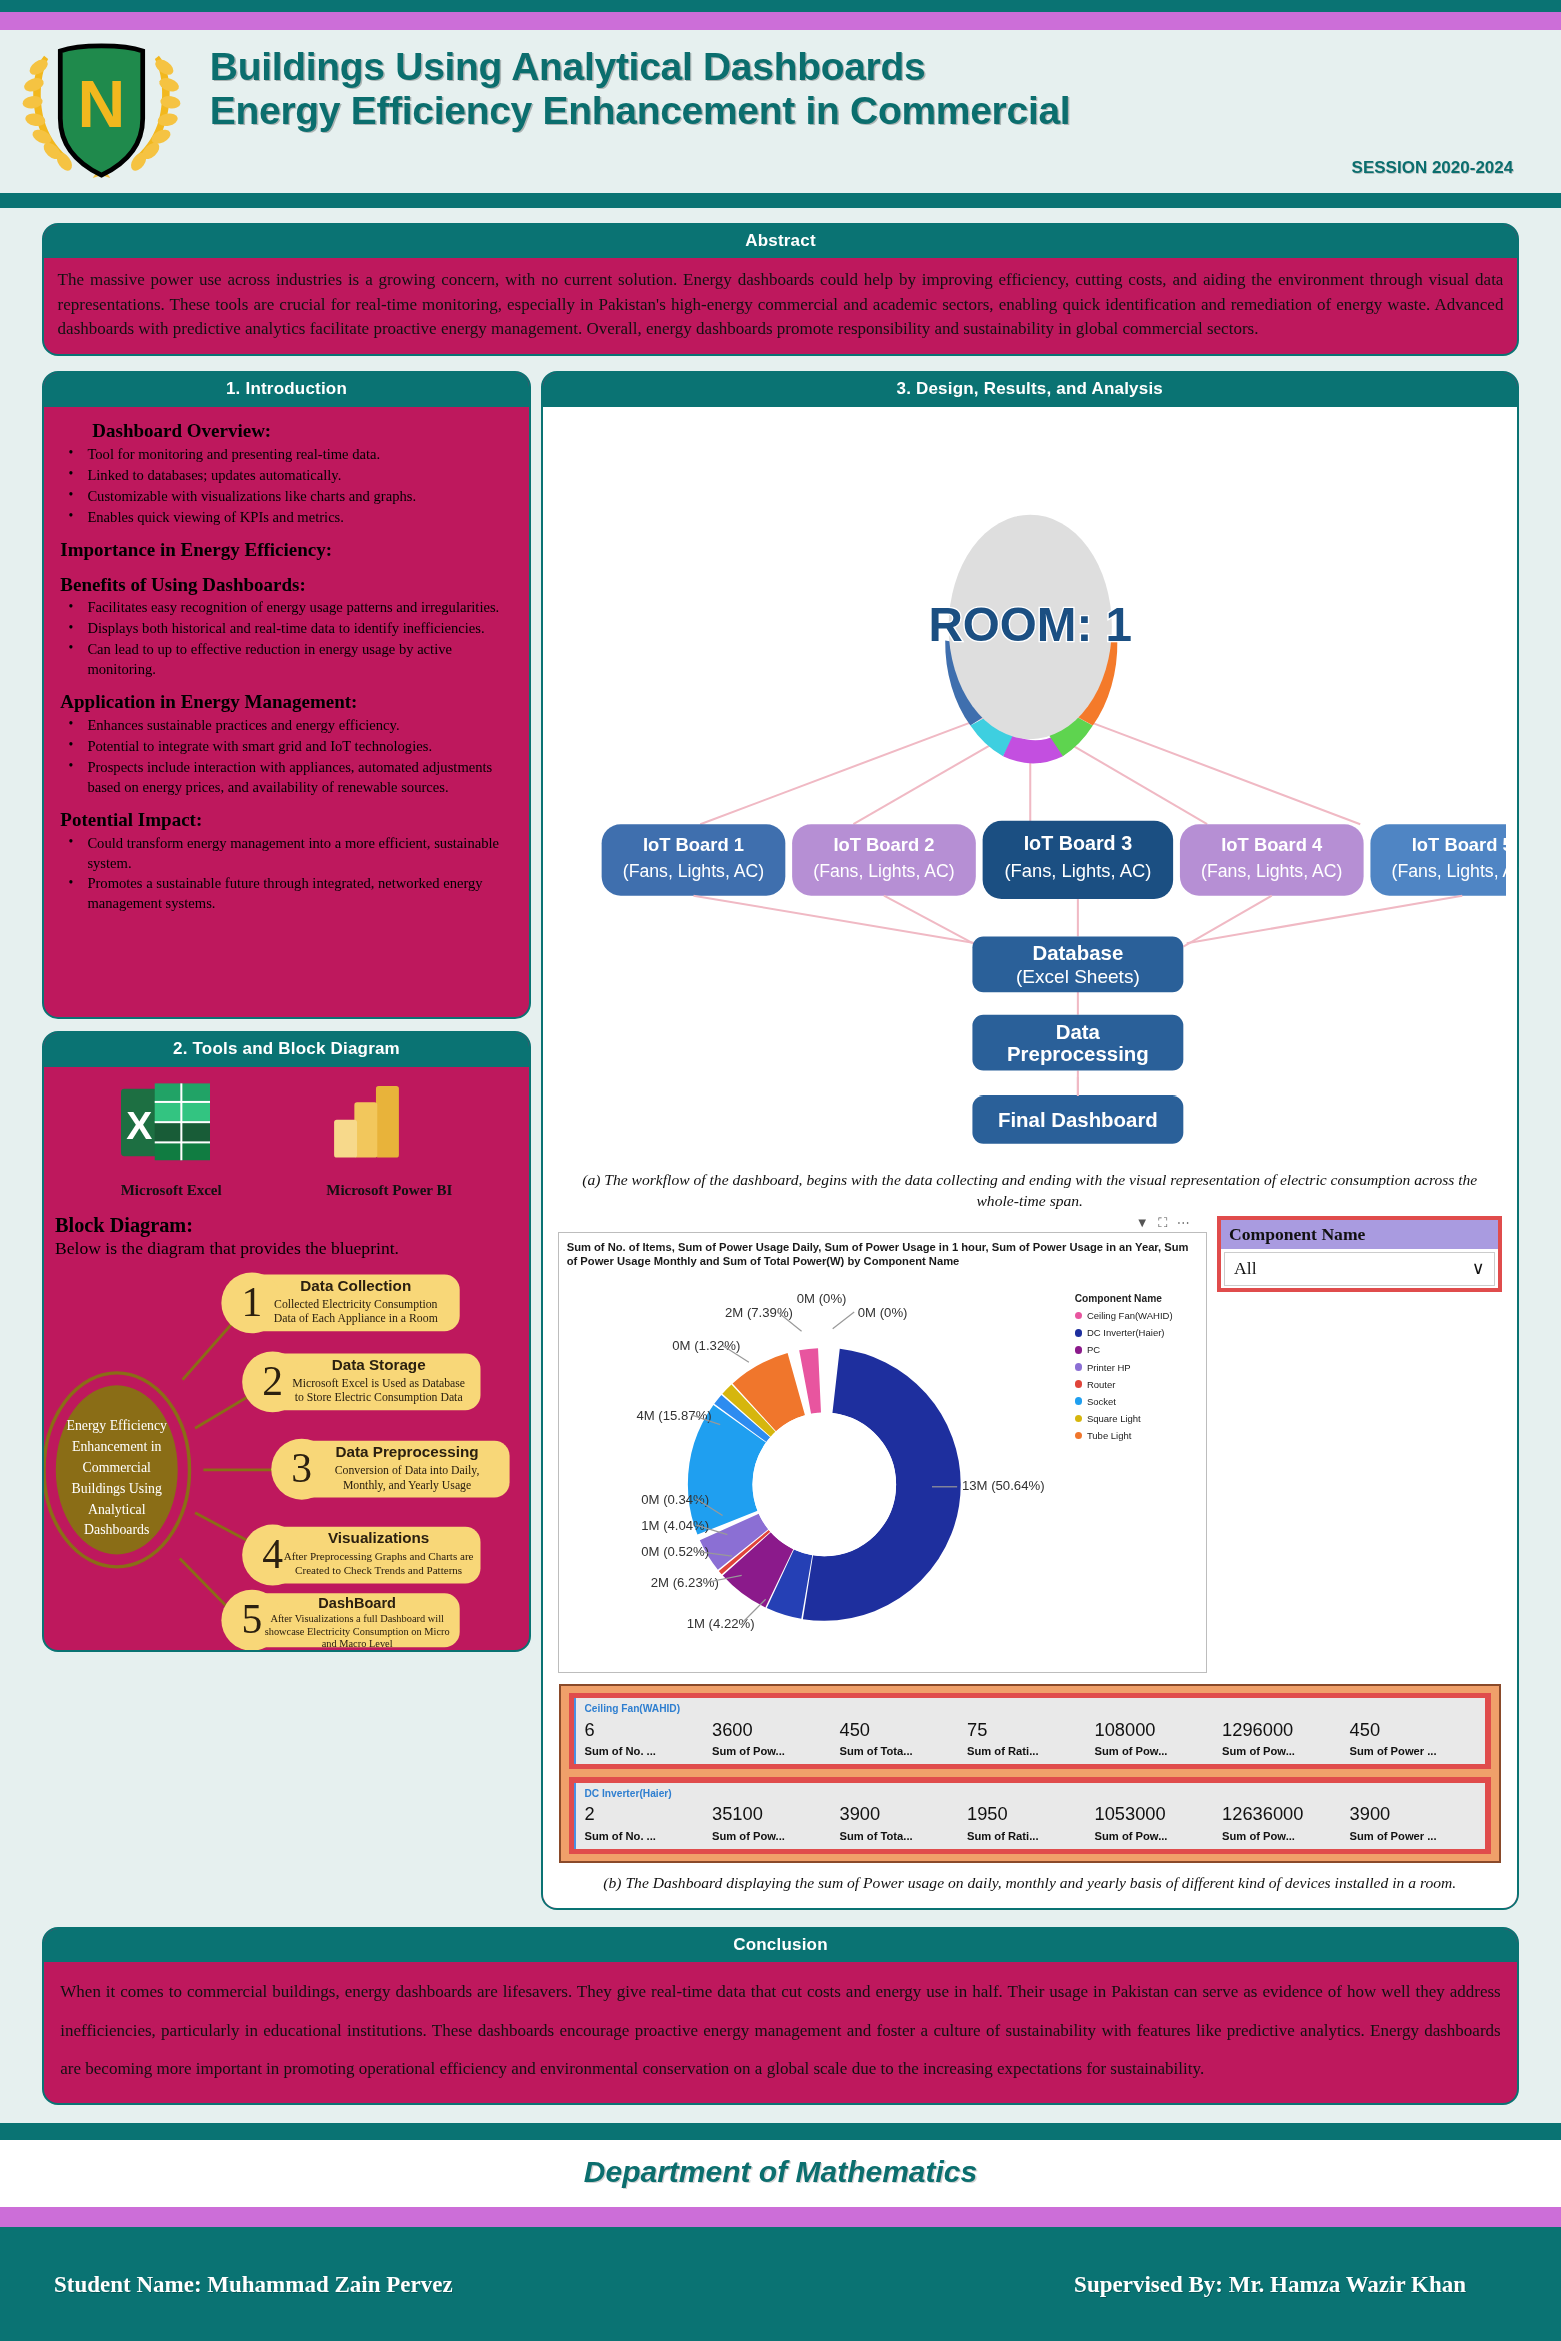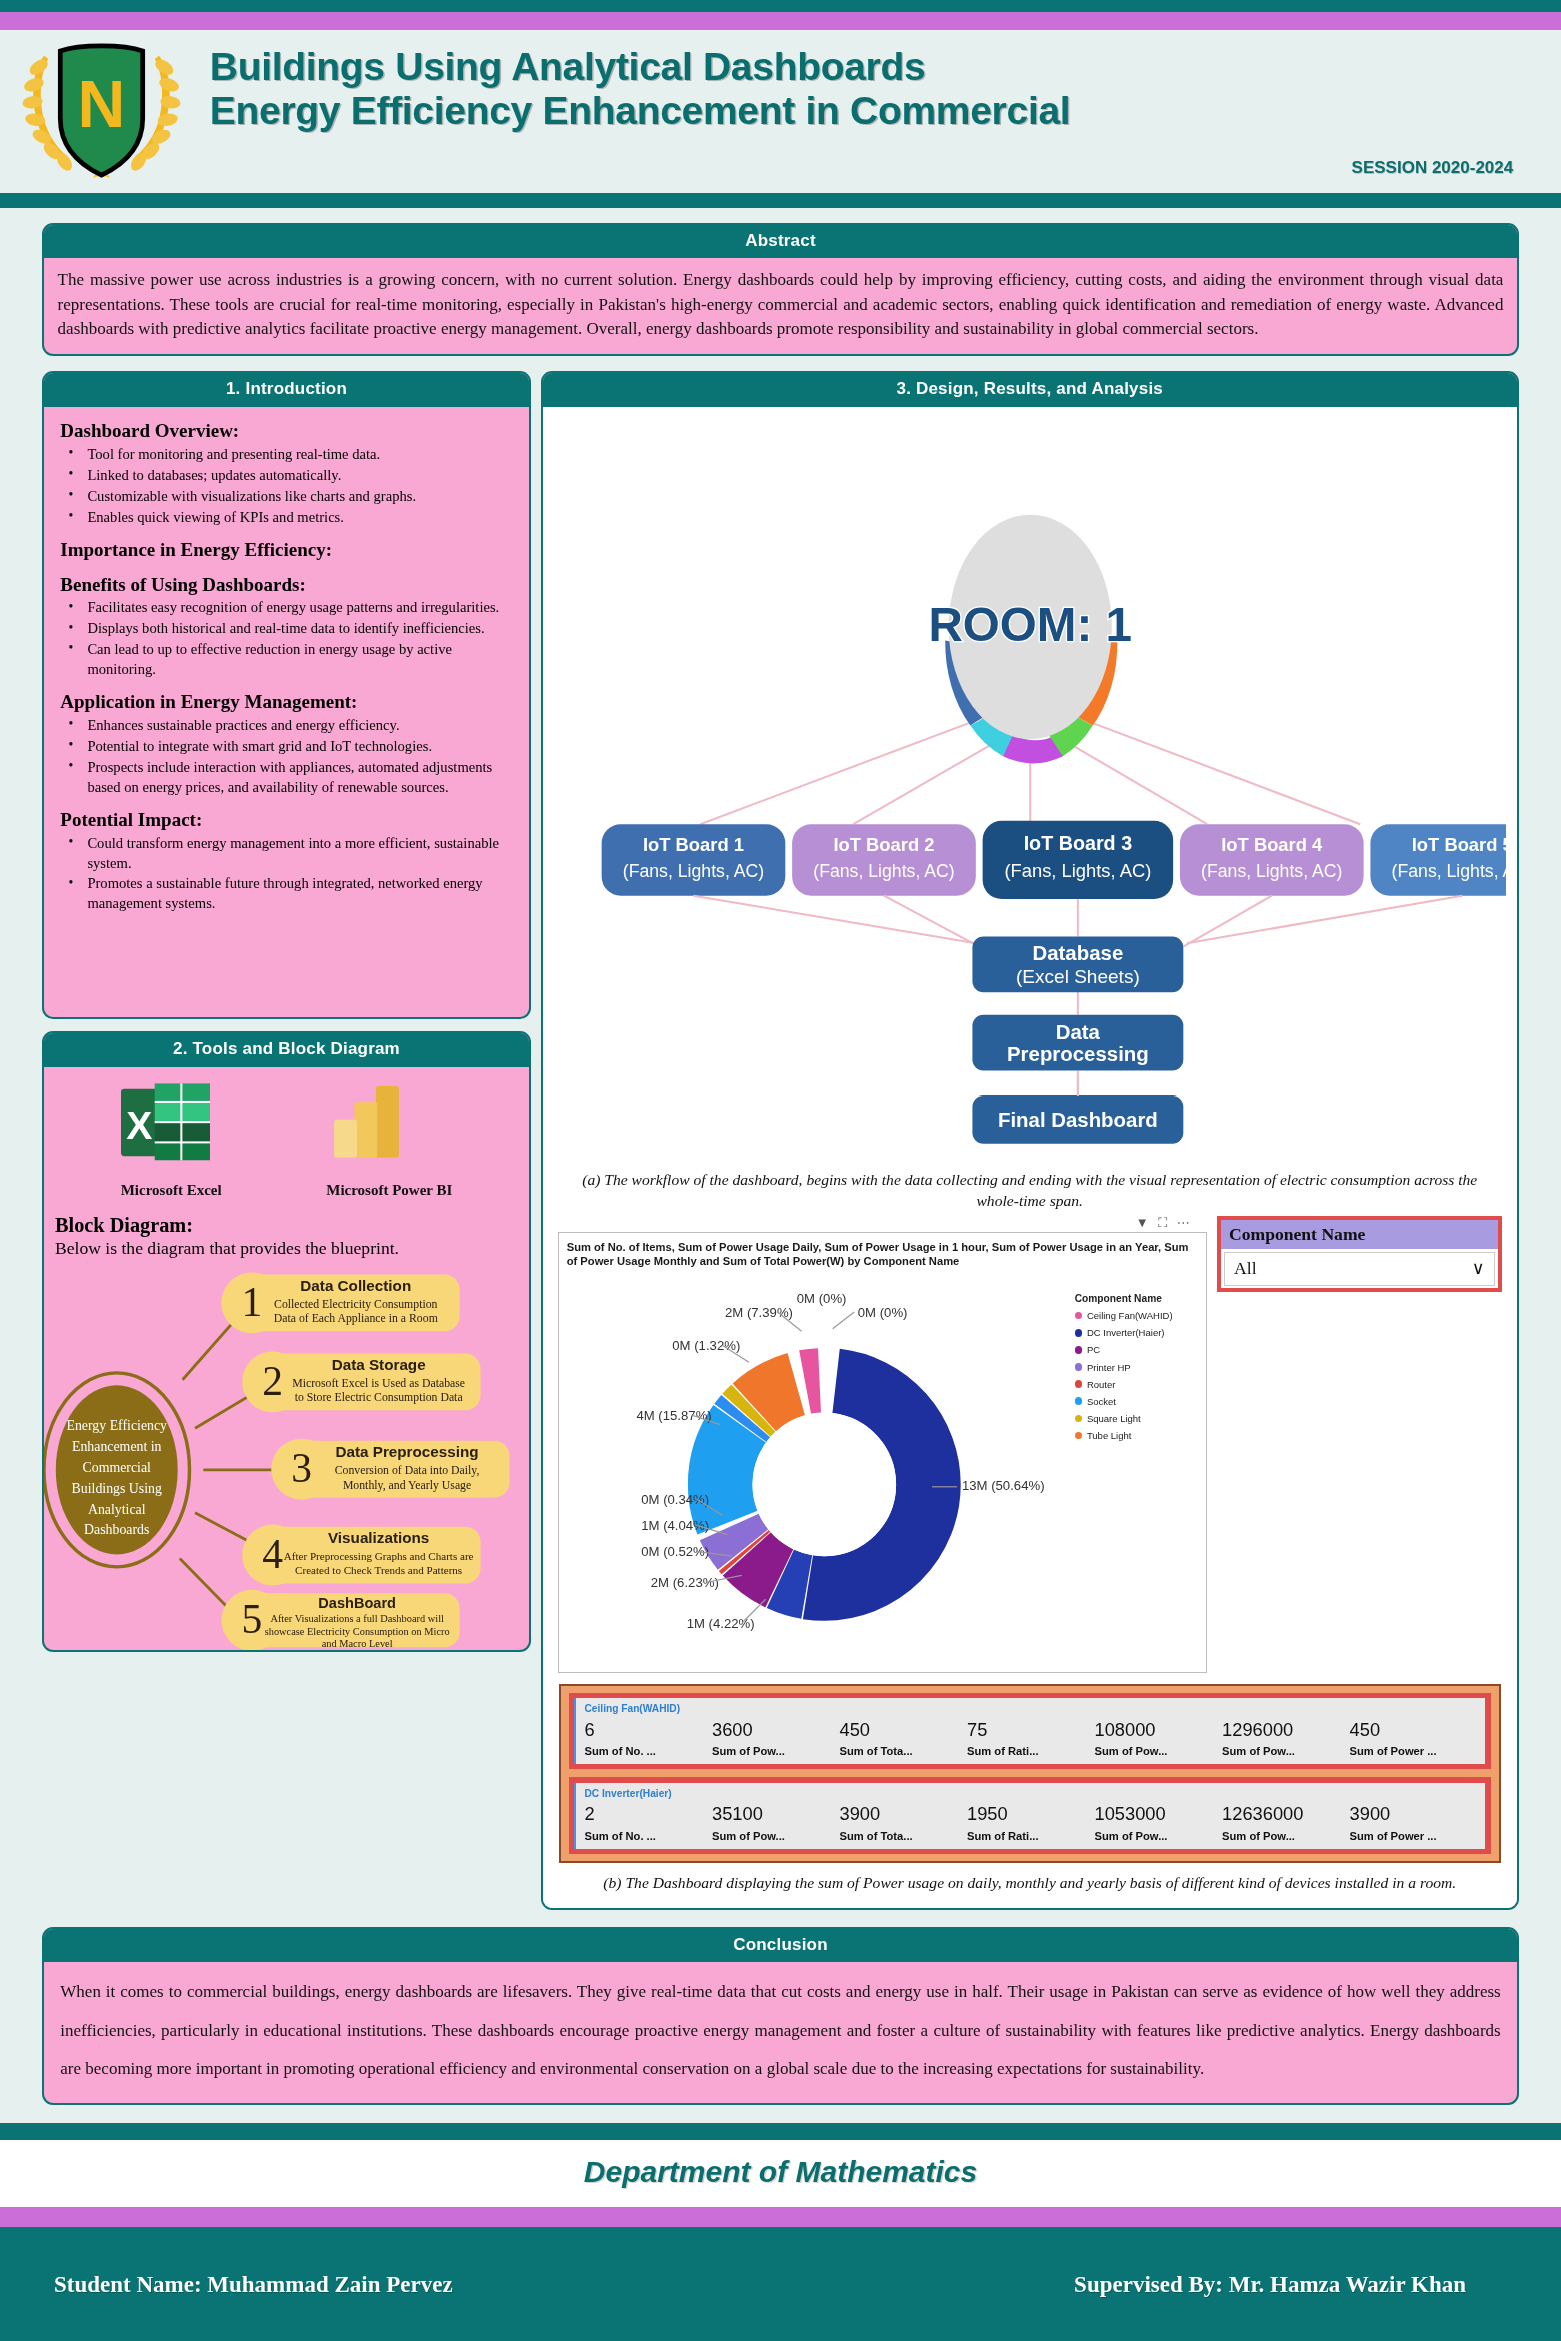--- a/index.html
+++ b/index.html
@@ -52,23 +52,23 @@
     font-weight: bold;
     font-size: 17px;
     color: #0b6e6e;
     margin-top: 25px;
     padding-right: 6.8px;
     text-shadow: 0.7px 0.7px 0 rgba(0,0,0,0.2);
   }
 
   
   .panel {
-    background: #f9a8d4;
+    background: #be185d;
     border: 2px solid #0a7373;
-    border-radius: 11px;
+    border-radius: 16px;
     overflow: hidden;
   }
   .panel-head {
     background: #0a7373;
     color: #fff;
     font-family: "Liberation Sans", sans-serif;
     font-weight: bold;
     text-align: center;
     font-size: 17px;
     padding: 6.1px 0 7.5px;
@@ -96,21 +96,21 @@
   .col-right { flex: 1; }
 
   
   .intro-body { padding: 12.2px 16.3px 13.6px; }
   .sec-h {
     font-size: 19px;
     font-weight: bold;
     margin: 12.2px 0 2.7px;
     color: #000;
   }
-  .sec-h:first-child { margin-top: 1.4px; }
+  .sec-h:first-child { margin-top: 1.4px; margin-left: 32px; }
   ul.bul { list-style: none; margin: 0 0 1.4px 4.1px; }
   ul.bul li {
     font-size: 14.6px;
     line-height: 1.34;
     padding-left: 23px;
     position: relative;
     text-align: left;
     margin-bottom: 1.4px;
   }
   ul.bul li::before {

